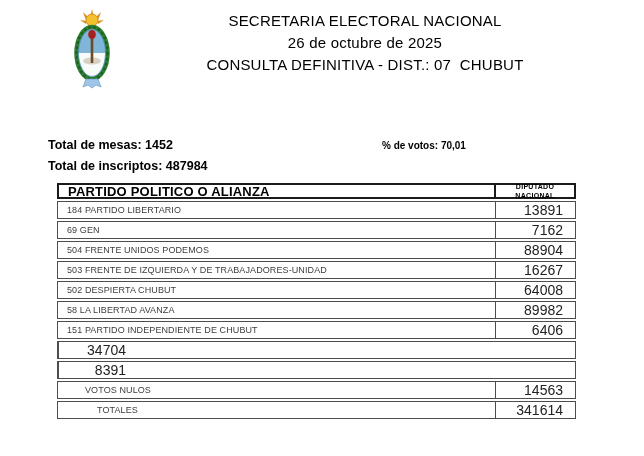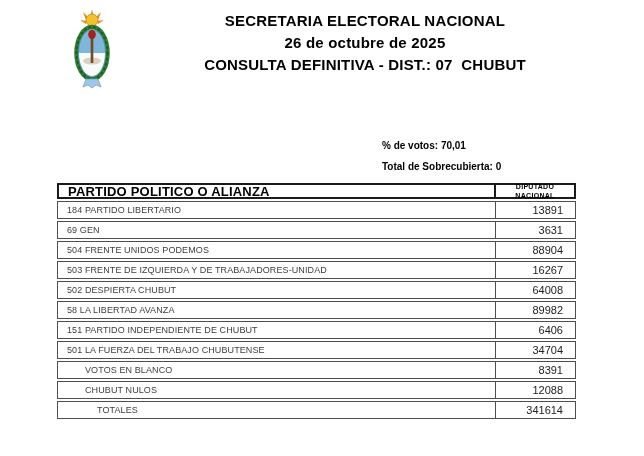--- a/index.html
+++ b/index.html
@@ -6,21 +6,21 @@
   .page{
     position:relative;width:644px;height:456px;background:#ffffff;
     font-family:"Liberation Sans","DejaVu Sans",sans-serif;color:#000;
     overflow:hidden;
   }
   
   .logo{position:absolute;left:71px;top:8px;width:42px;height:82px;}
   
   .titleblock{
     position:absolute;left:150px;top:10px;width:430px;
-    text-align:center;font-weight:bold;font-size:15px;line-height:22px;
+    text-align:center;font-weight:normal;font-size:15px;line-height:22px;
     letter-spacing:0.2px;
   }
   .titleblock div{white-space:pre;}
   
   .summary-left{position:absolute;left:48px;top:135px;font-weight:bold;font-size:12.5px;line-height:21px;}
   .summary-right{position:absolute;left:382px;top:135px;font-weight:bold;font-size:10px;line-height:21px;}
   
   .table{position:absolute;left:57px;top:183px;width:519px;}
   .thead{
     box-sizing:border-box;height:16px;border:2px solid #1a1a1a;
@@ -42,21 +42,21 @@
   .tlabel{
     flex:1;display:flex;align-items:center;
     font-size:9px;color:#3d3d3d;letter-spacing:0.1px;white-space:nowrap;overflow:hidden;
   }
   .tlabel.ind0{padding-left:9px;}
   .tlabel.ind1{padding-left:27px;}
   .tlabel.ind2{padding-left:39px;}
   .tvalue{
     box-sizing:border-box;width:80px;border-left:1px solid #4d4d4d;
     display:flex;align-items:center;justify-content:flex-end;padding-right:12px;
-    font-size:11px;color:#222;text-align:center;
+    font-size:14px;color:#222;text-align:center;
   }
 </style>
 </head>
 <body>
 
 <div class="page">
 
   <div class="logo">
     <svg width="42" height="82" viewBox="0 0 42 82" xmlns="http://www.w3.org/2000/svg">
       <defs>
@@ -91,41 +91,44 @@
       <path d="M15 71 L12 79 L17 77 L21 80 L25 77 L30 79 L27 71 Z" fill="#9fc6e8" stroke="#6b9fc4" stroke-width="0.7"></path>
     </svg>
   </div>
 
   <div class="titleblock">
     <div>SECRETARIA ELECTORAL NACIONAL</div>
     <div>26 de octubre de 2025</div>
     <div>CONSULTA DEFINITIVA - DIST.: 07  CHUBUT</div>
   </div>
 
+  <div class="summary-left">
+    <div>Total de mesas: 1452</div>
+    <div>Total de inscriptos: 487984</div>
+  </div>
   <div class="summary-right">
     <div>% de votos: 70,01</div>
-    <div>Total de Sobrecubierta: 0</div>
   </div>
 
   <div class="table">
     <div class="thead">
       <div class="tparty">PARTIDO POLITICO O ALIANZA</div>
       <div class="toffice">
         <span>DIPUTADO</span>
         <span>NACIONAL</span>
       </div>
     </div>
     <div>
         <div class="trow">
           <div class="tlabel ind0">184 PARTIDO LIBERTARIO</div>
           <div class="tvalue">13891</div>
         </div>
         <div class="trow">
           <div class="tlabel ind0">69 GEN</div>
-          <div class="tvalue">3631</div>
+          <div class="tvalue">7162</div>
         </div>
         <div class="trow">
           <div class="tlabel ind0">504 FRENTE UNIDOS PODEMOS</div>
           <div class="tvalue">88904</div>
         </div>
         <div class="trow">
           <div class="tlabel ind0">503 FRENTE DE IZQUIERDA Y DE TRABAJADORES-UNIDAD</div>
           <div class="tvalue">16267</div>
         </div>
         <div class="trow">
@@ -134,30 +137,28 @@
         </div>
         <div class="trow">
           <div class="tlabel ind0">58 LA LIBERTAD AVANZA</div>
           <div class="tvalue">89982</div>
         </div>
         <div class="trow">
           <div class="tlabel ind0">151 PARTIDO INDEPENDIENTE DE CHUBUT</div>
           <div class="tvalue">6406</div>
         </div>
         <div class="trow">
-          <div class="tlabel ind0">501 LA FUERZA DEL TRABAJO CHUBUTENSE</div>
           <div class="tvalue">34704</div>
         </div>
         <div class="trow">
-          <div class="tlabel ind1">VOTOS EN BLANCO</div>
           <div class="tvalue">8391</div>
         </div>
         <div class="trow">
-          <div class="tlabel ind1">CHUBUT NULOS</div>
-          <div class="tvalue">12088</div>
+          <div class="tlabel ind1">VOTOS NULOS</div>
+          <div class="tvalue">14563</div>
         </div>
         <div class="trow">
           <div class="tlabel ind2">TOTALES</div>
           <div class="tvalue">341614</div>
         </div>
       </div>
   </div>
 
 </div>
 

